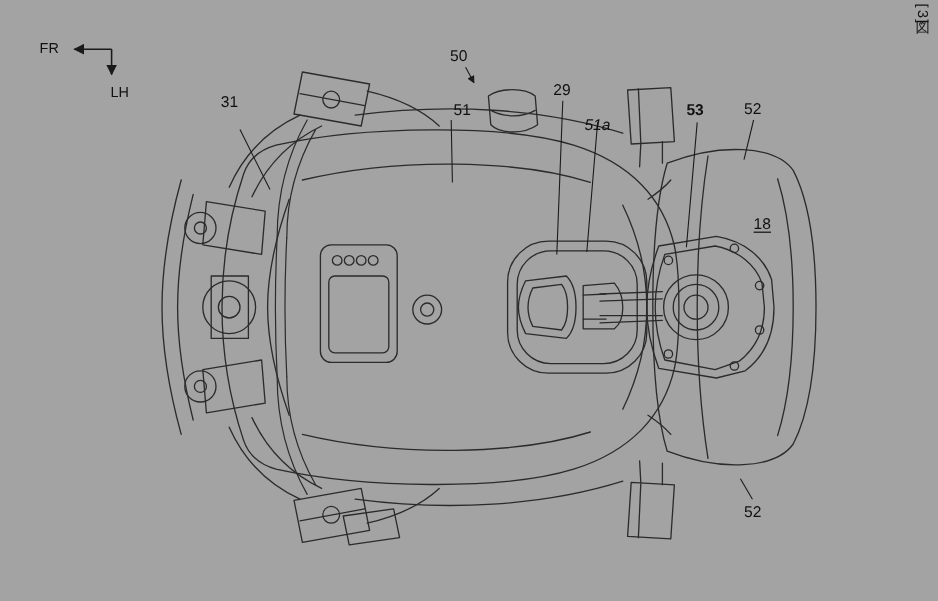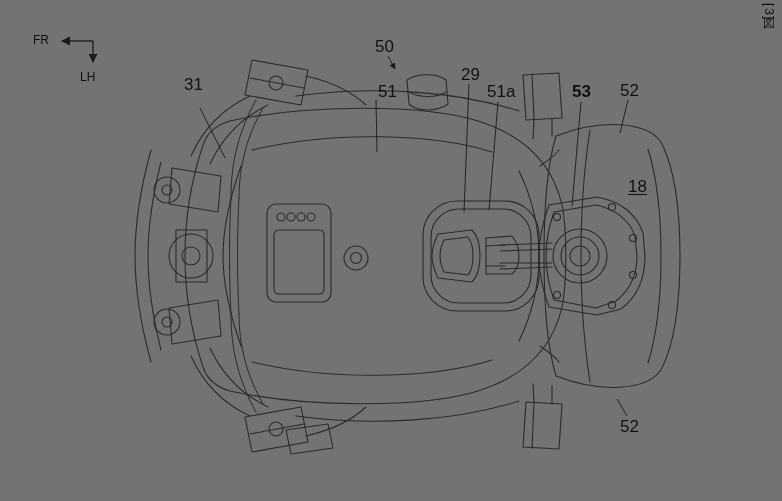--- a/index.html
+++ b/index.html
@@ -1,22 +1,22 @@
 <!DOCTYPE html>
 <html><head>
 <meta charset="utf-8">
 <style>
   html,body { margin:0; padding:0; background:#ffffff; }
   .canvas {
-    position:relative; width:782px; height:501px; background:#737373;
+    position:relative; width:782px; height:501px; background:#a3a3a3;
     font-family:"Liberation Sans", sans-serif; overflow:hidden; color:#111;
   }
   .drawing { position:absolute; left:0; top:0; }
   .ref-label {
-    position:absolute; font-size:17px; line-height:15px; color:#111;
+    position:absolute; font-size:13px; line-height:15px; color:#111;
     white-space:nowrap; user-select:none;
   }
   .ref-label.u { text-decoration:underline; text-underline-offset:2px; }
   .fig-tag {
     position:absolute; top:3px; right:5px;
     writing-mode:vertical-rl; text-orientation:mixed;
     font-size:12px; letter-spacing:1px; color:#111;
   }
   .dir-label { position:absolute; font-size:12px; font-weight:400; color:#111; }
 </style>
@@ -172,25 +172,25 @@
 
     <g stroke="#1a1a1a" stroke-width="1.3" fill="none">
       <path d="M93,41 L62,41" marker-end="url(#arr)"></path>
       <path d="M93,41 L93,62" marker-end="url(#arr)"></path>
     </g>
   </svg>
 
   <div class="fig-tag">[図3]</div>
 
   <div class="dir-label" style="left:33px; top:33px;">FR</div>
-  <div class="dir-label" style="left:80px; top:70px;">LH</div>
+  <div class="dir-label" style="left:92px; top:70px;">LH</div>
 
   <div class="ref-label" style="left:184px; top:77px;">31</div>
   <div class="ref-label" style="left:375px; top:39px;">50</div>
   <div class="ref-label" style="left:367px; top:84px;margin-left:11px;">51</div>
   <div class="ref-label" style="left:461px; top:67px;">29</div>
-  <div class="ref-label" style="left:487px; top:84px;">51a</div>
+  <div class="ref-label" style="left:487px; top:96px;font-style:italic;">51a</div>
   <div class="ref-label" style="left:572px; top:84px;font-weight:bold;">53</div>
   <div class="ref-label" style="left:620px; top:83px;">52</div>
   <div class="ref-label u" style="left:628px; top:179px;text-decoration:underline;">18</div>
   <div class="ref-label" style="left:620px; top:419px;">52</div>
 
 </div>
 
 </body></html>

